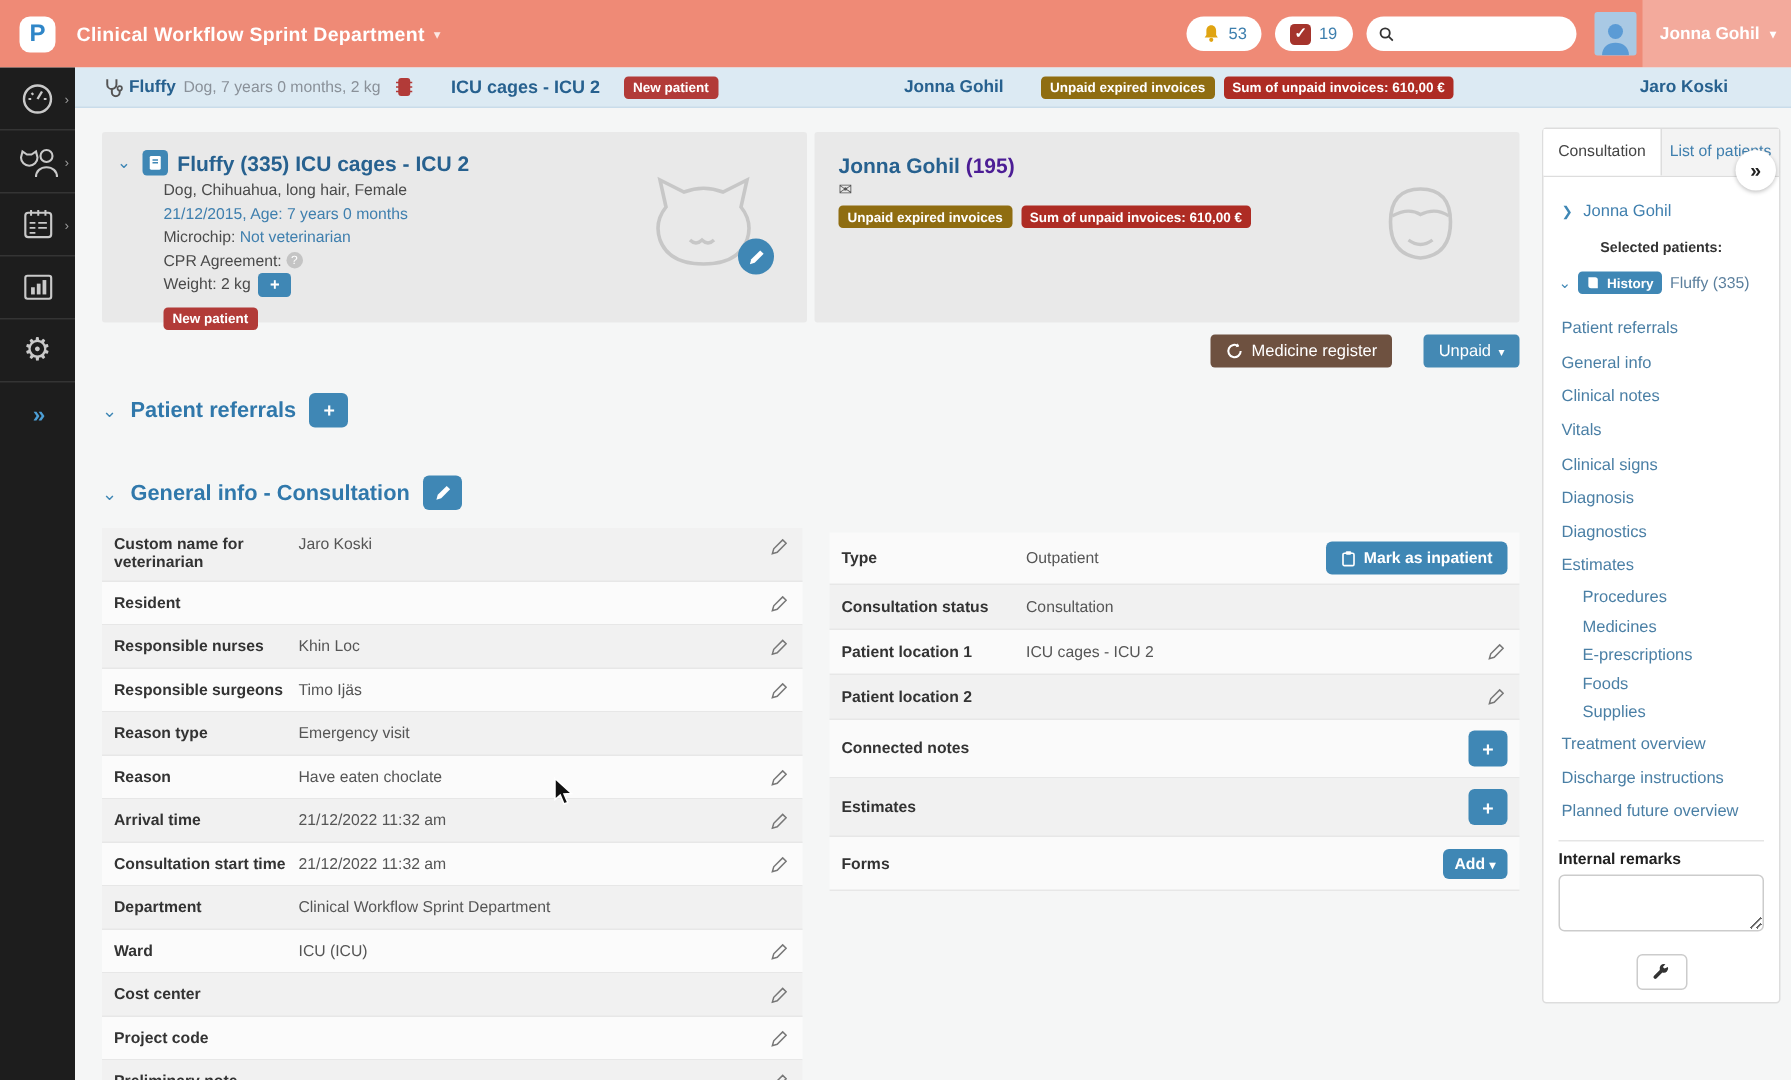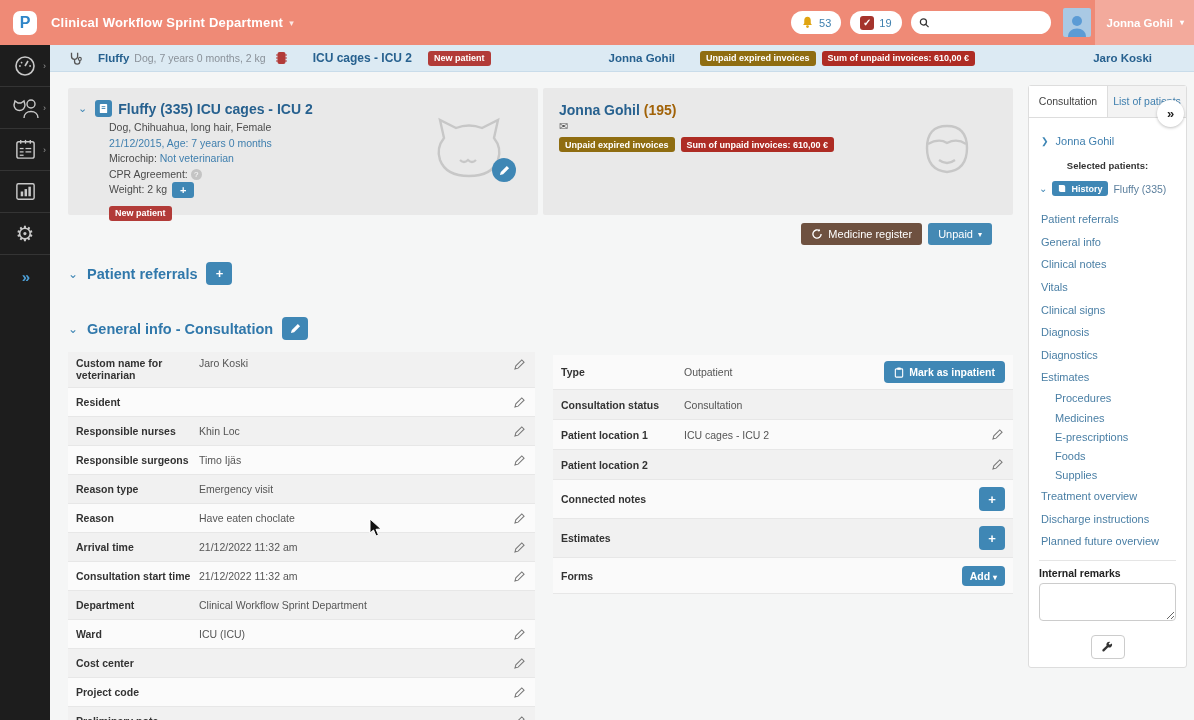--- a/index.html
+++ b/index.html
@@ -20,21 +20,21 @@
   .task-ic { width:14px; height:14px; background:#a5342c; border-radius:3px; color:#fff; font-size:10px; line-height:14px; text-align:center; font-weight:bold; }
   .search-pill { background:#fff; border-radius:12px; height:23px; width:140px; display:flex; align-items:center; padding:0 8px; margin-right:12px; }
   .search-pill input { border:none; outline:none; width:100%; font-size:11px; background:transparent; }
   .tb-avatar { width:28px; height:29px; background:#a9c9e4; display:flex; align-items:flex-end; justify-content:center; border-radius:2px; overflow:hidden; }
   .user-chip { background:rgba(255,255,255,.28); height:45px; display:flex; align-items:center; padding:0 10px 0 12px; margin-left:4px; }
   .user-chip span { color:#fff; font-size:11.5px; font-weight:bold; }
   .user-chip .car { color:#fff; font-size:8px; margin-left:7px; }
 
   
   .patientbar { position:absolute; left:50px; top:45px; width:1144px; height:27px; background:#dceaf3; display:flex; align-items:center; font-size:11px; border-bottom:1px solid #c9dcea; }
-  .pb-name { color:#27618f; font-weight:bold; margin-left:16px; font-size:11.5px; }
+  .pb-name { color:#27618f; font-weight:bold; margin-left:4px; font-size:11.5px; }
   .pb-desc { color:#8a9199; margin-left:5px; font-size:10.5px; }
   .pb-loc { color:#27618f; font-weight:bold; margin-left:26px; font-size:12px; }
   .badge { display:inline-block; color:#fff; font-size:9px; font-weight:bold; border-radius:3px; padding:2.5px 6px; }
   .badge.red { background:#b23b38; }
   .badge.olive { background:#8f6d11; }
   .badge.darkred { background:#ae2c24; }
   .pb-client { color:#27618f; font-weight:bold; margin-left:auto; font-size:11.5px; }
   .pb-vet { color:#27618f; font-weight:bold; margin-left:auto; margin-right:42px; font-size:11.5px; }
 
   
@@ -55,26 +55,26 @@
   .pc-title { color:#27618f; font-weight:bold; font-size:14px; }
   .pc-body { padding:3px 0 0 41px; font-size:10.5px; color:#4a4a4a; line-height:15.5px; }
   .blue-t { color:#3f7fae; }
   .info-dot { display:inline-block; width:11px; height:11px; border-radius:50%; background:#c4c4c4; color:#fff; font-size:8px; text-align:center; line-height:11px; vertical-align:middle; }
   .wplus { display:inline-block; background:#3f87b5; color:#fff; width:22px; height:16px; border-radius:3px; border:none; font-size:11px; line-height:15px; text-align:center; font-weight:bold; vertical-align:middle; margin-left:5px; cursor:pointer; }
   .pc-badge { margin:4px 0 0 41px; }
   .avatar-wrap { position:absolute; right:30px; top:24px; }
   .edit-circle { position:absolute; right:-8px; bottom:6px; width:24px; height:24px; border-radius:50%; background:#3f87b5; border:none; display:flex; align-items:center; justify-content:center; cursor:pointer; }
   .cc-title { padding:14px 0 0 16px; font-size:14px; }
   .cc-title b { color:#27618f; }
-  .cc-title span { color:#a16207; font-weight:bold; }
+  .cc-title span { color:#4c1d95; font-weight:bold; }
   .cc-mail { padding:2px 0 0 16px; color:#555; font-size:11px; }
   .cc-badges { padding:4px 0 0 16px; display:flex; gap:6px; }
 
   
-  .actions { position:absolute; left:522px; top:223px; width:470px; display:flex; justify-content:flex-end; gap:6px; }
+  .actions { position:absolute; left:543px; top:223px; width:470px; display:flex; justify-content:flex-end; gap:21px; }
   .btn { border:none; border-radius:3px; color:#fff; font-size:11px; font-family:inherit; cursor:pointer; display:flex; align-items:center; gap:5px; padding:5px 10px; }
   .btn.brown { background:#6e5140; }
   .btn.blue { background:#4489b4; }
   .btn .car { font-size:8px; }
 
   
   .sect { position:absolute; left:68px; display:flex; align-items:center; gap:9px; }
   .sect .chev { color:#3f87b5; font-size:12px; }
   .sect h2 { color:#3078ab; font-size:14.5px; font-weight:bold; }
   .sq-btn { width:26px; height:23px; background:#3f87b5; border:none; border-radius:4px; color:#fff; font-weight:bold; font-size:13px; display:flex; align-items:center; justify-content:center; cursor:pointer; }

